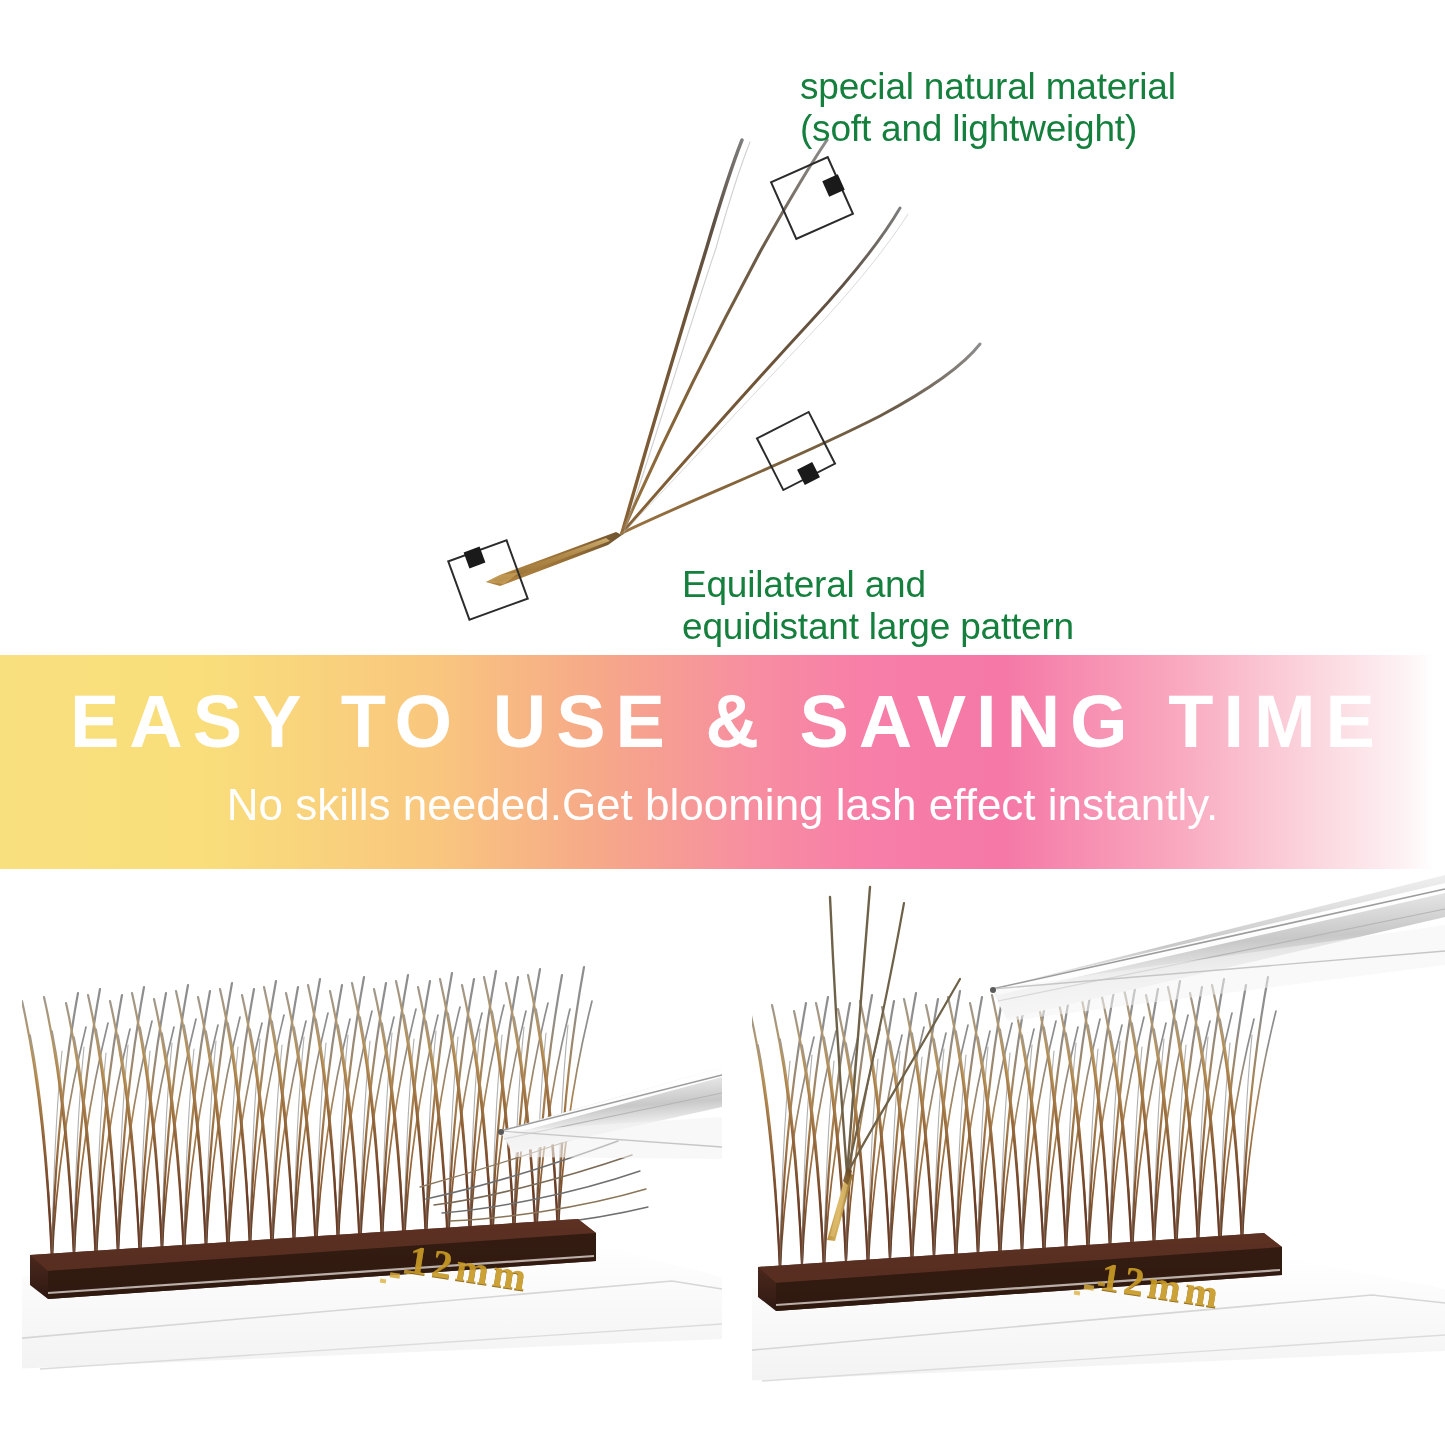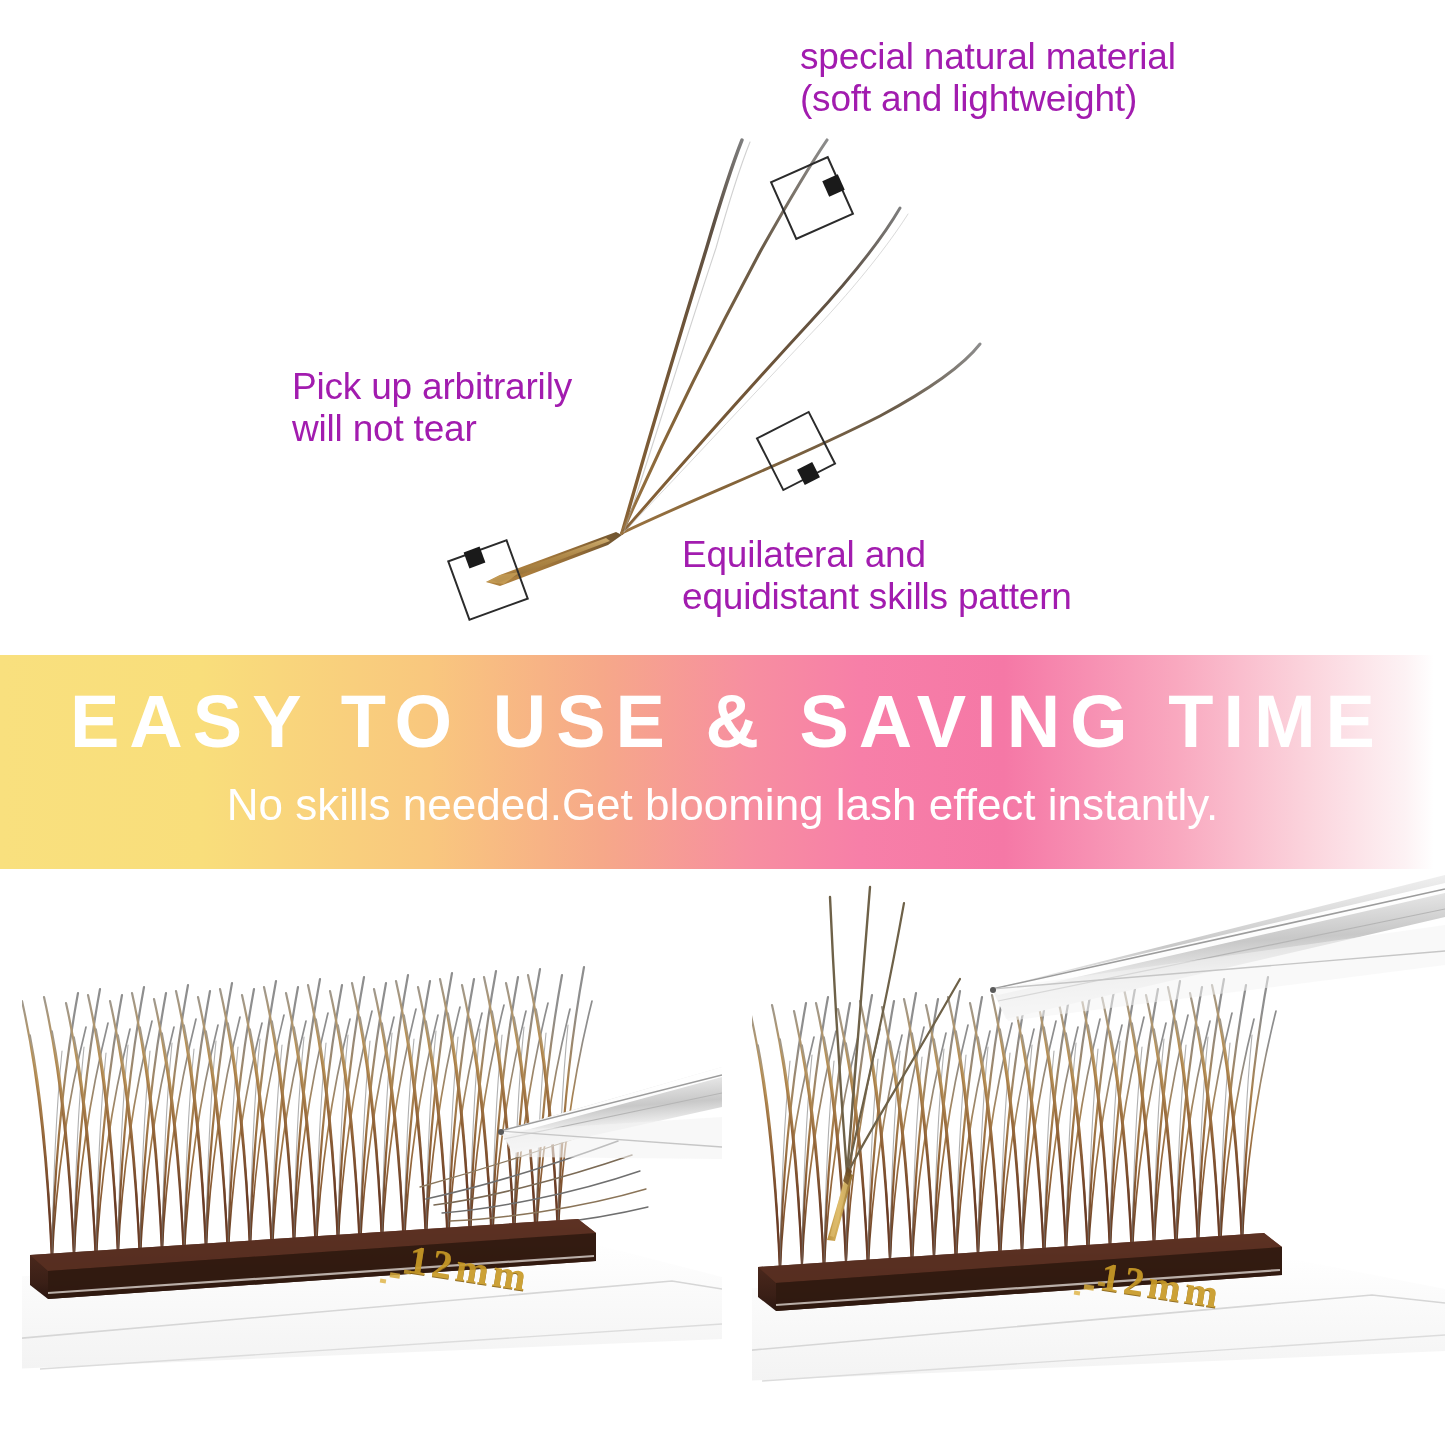--- a/index.html
+++ b/index.html
@@ -14,26 +14,27 @@
 
   
   .top-section {
     position:absolute; left:0; top:0; width:1445px; height:655px;
     background:#ffffff; overflow:hidden;
   }
   .top-svg { position:absolute; left:0; top:0; width:1445px; height:655px; }
 
   .callout {
     position:absolute;
-    color:#a21caf;
+    color:#15803d;
     font-size:37px;
     line-height:1.14;
     font-family:"Liberation Sans", sans-serif;
     white-space:pre-line;
     letter-spacing:-0.2px;
+    margin-top:30px;
   }
   .callout-material { left:800px; top:36px; text-align:left; }
   .callout-pick     { left:292px; top:366px; text-align:left; }
   .callout-equi     { left:682px; top:534px; text-align:left; }
 
   
   .banner {
     position:absolute; left:0; top:655px; width:1434px; height:214px;
     background:linear-gradient(to right,
         #F9E07E 0%,
@@ -165,25 +166,23 @@
 
       <g>
         <rect x="457" y="549" width="62" height="62" fill="none" stroke="#2B2B2B" stroke-width="2" transform="rotate(-20 488 580)"></rect>
         <rect x="466" y="549" width="17" height="17" fill="#1A1A1A" transform="rotate(-20 474.5 557.5)"></rect>
       </g>
     </svg>
 
     <div class="callout callout-material">special natural material
 (soft and lightweight)</div>
 
-    <div class="callout callout-pick">Pick up arbitrarily
-will not tear</div>
 
     <div class="callout callout-equi">Equilateral and
-equidistant skills pattern</div>
+equidistant large pattern</div>
   </div>
 
   <div class="banner">
     <div class="banner-title">EASY TO USE &amp; SAVING TIME</div>
     <div class="banner-sub">No skills needed.Get blooming lash effect instantly.</div>
   </div>
 
   <div class="bottom-section">
 
     <div class="photo photo-left">

